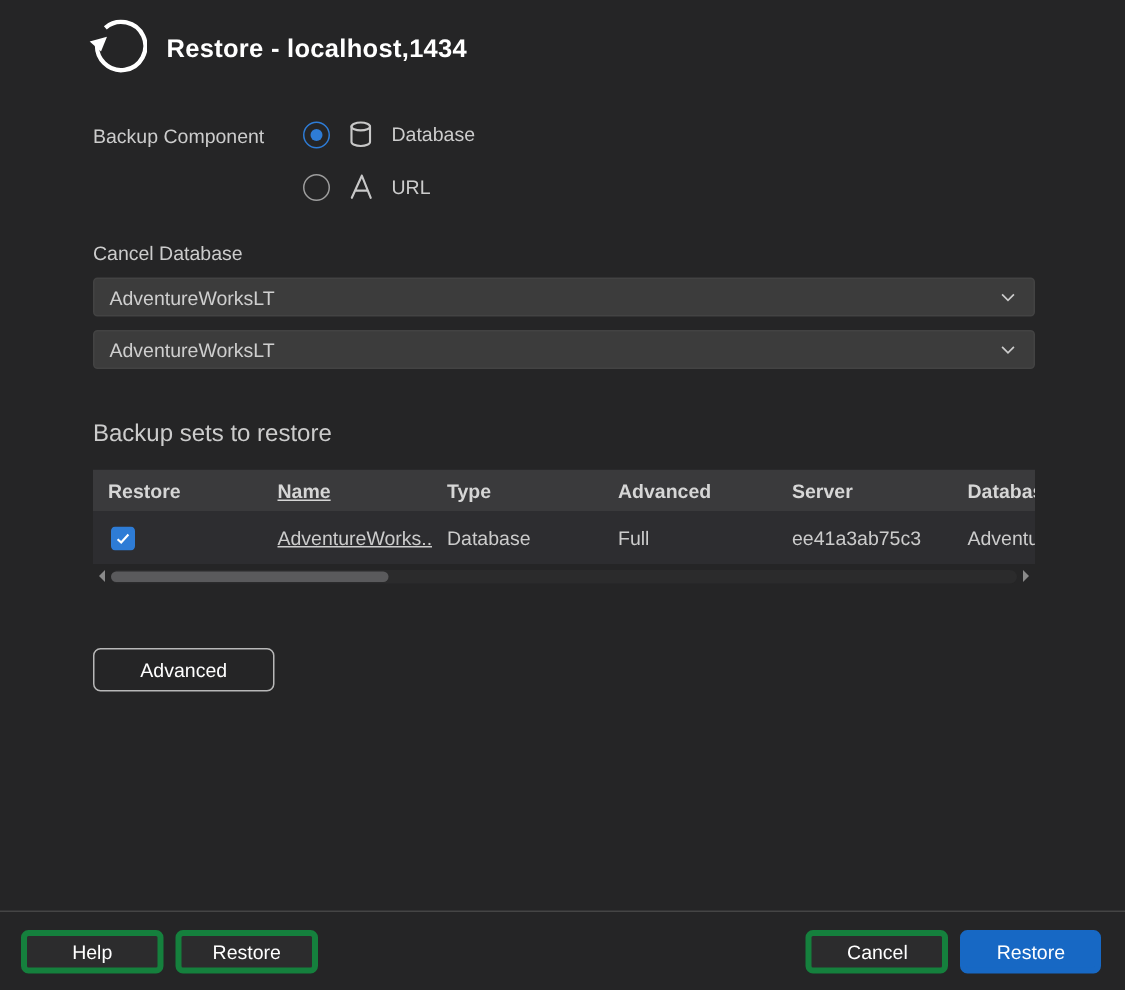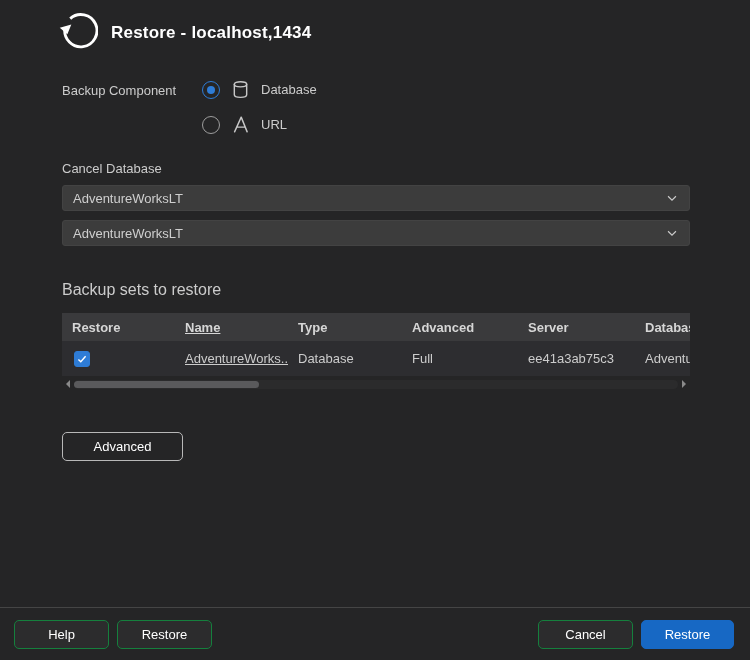--- a/index.html
+++ b/index.html
@@ -65,21 +65,21 @@
     display:flex; align-items:center; justify-content:center; cursor:pointer;
   }
   .footer {
     position:absolute; left:0; right:0; bottom:0; height:53px; background:#252526;
     border-top:1px solid #454545; display:flex; align-items:center;
     justify-content:space-between; padding:0 16px 0 14px;
   }
   .footer-group { display:flex; gap:8px; }
   .btn {
     height:29px; min-width:95px; padding:0 20px; background:#2c2c2d;
-    border:1px solid #15803d; border-radius:5px; color:#ffffff; font-size:13px;
+    border:4px solid #15803d; border-radius:5px; color:#ffffff; font-size:13px;
     display:flex; align-items:center; justify-content:center; cursor:pointer;
   }
   .btn.primary { background:var(--primary); border-color:var(--primary); min-width:93px; }
   .icon-stroke { stroke:#c8c8c8; fill:none; stroke-width:1.2; stroke-linejoin:round; stroke-linecap:round; }
 </style>
 </head>
 <body>
 
 <div class="dialog">
 

